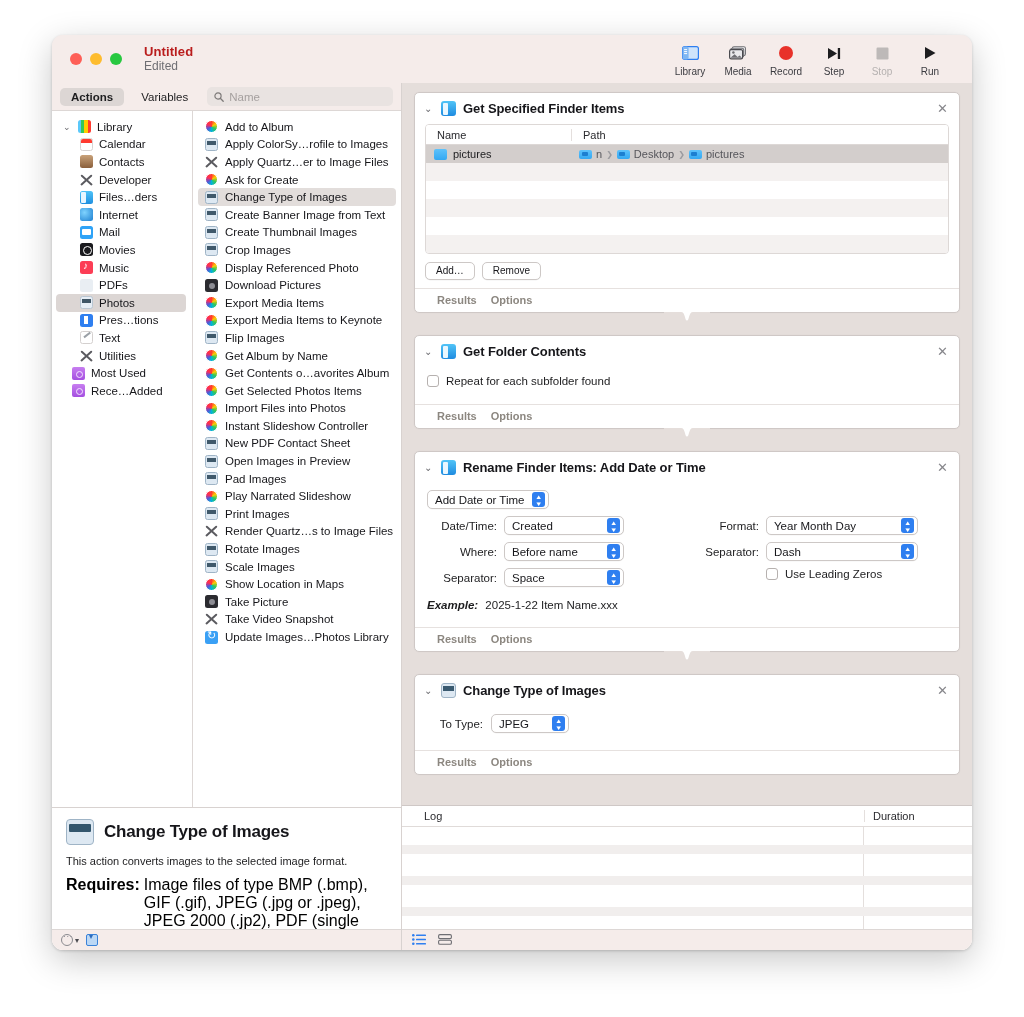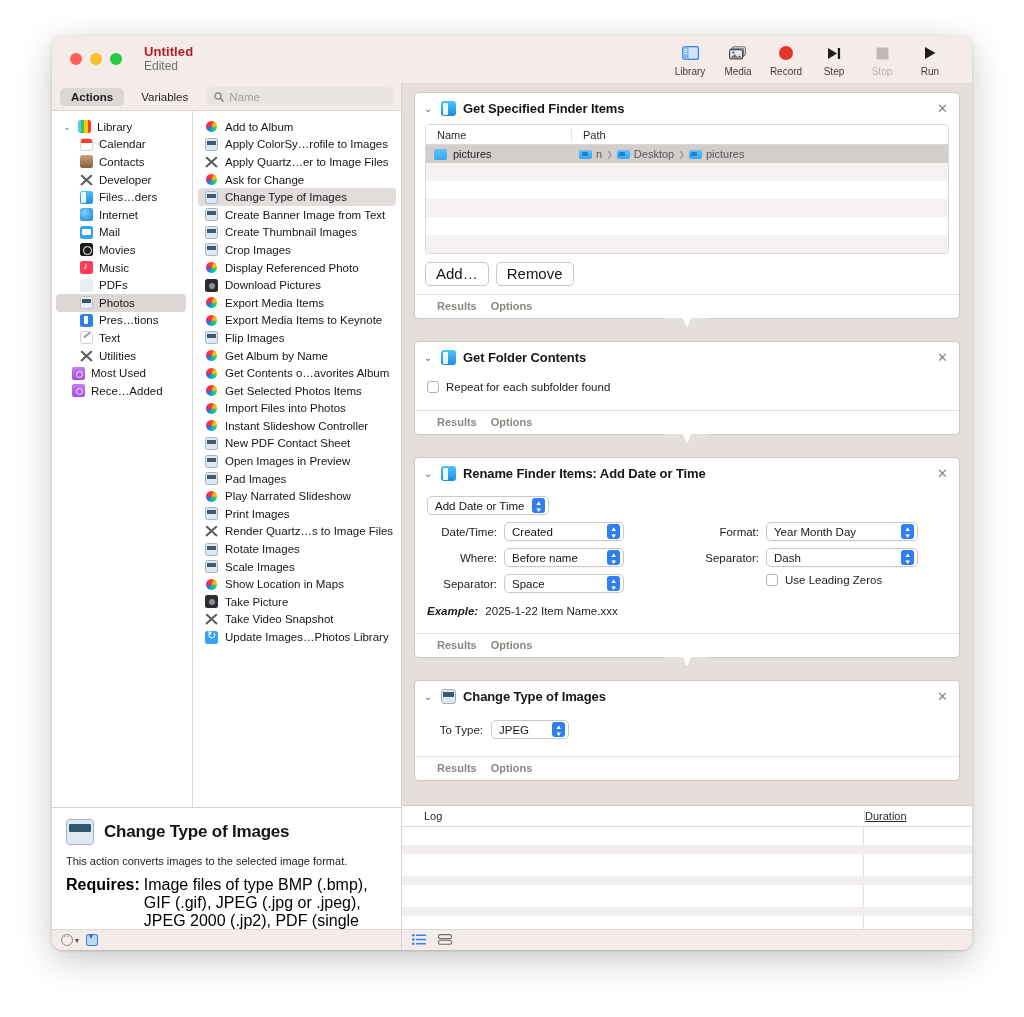--- a/index.html
+++ b/index.html
@@ -231,21 +231,21 @@
   .folder-ic {
     width: 13px; height: 11px; flex: 0 0 13px; border-radius: 2px;
     background: linear-gradient(180deg,#5ec2fb,#34a8f2);
   }
   .folder-ic.sm { width: 11px; height: 9px; border-radius: 2px; position: relative; }
   .folder-ic.sm:after { content:""; position:absolute; left:2.5px; top:2px; width:6px; height:4px; background:#1d7fd0; border-radius:1px; }
   .crumb-sep { font-size: 8px; color: #9b9b9f; }
 
   .btnrow { display: flex; gap: 7px; margin-top: 8px; }
   .btn {
-    font-size: 15px; color: #16161a; background: #fff;
+    font-size: 10px; color: #16161a; background: #fff;
     border: 1px solid #cdc8c6; border-radius: 5px;
     padding: 2px 10px 3px 10px;
     box-shadow: 0 .5px .5px rgba(0,0,0,.06);
   }
 
   .checkrow { display: flex; align-items: center; gap: 7px; padding: 8px 0 9px 2px; }
   .cb { width: 12px; height: 12px; border: 1px solid #b6b1af; border-radius: 3px; background: #fff; flex: 0 0 12px; }
   .checkrow span { font-size: 11.5px; color: #1d1d1f; }
 
   
@@ -282,21 +282,21 @@
 
   
   .logpane {
     flex: 0 0 145px; background: #fff;
     border-top: 1px solid #cfc8c6;
     display: flex; flex-direction: column; min-height: 0;
   }
   .log-head { display: flex; height: 21px; align-items: center; border-bottom: 1px solid #e0dbd9; }
   .log-th { font-size: 11px; color: #2a2a2e; }
   .log-th.log { padding-left: 22px; flex: 1; }
-  .log-th.dur { width: 108px; flex: 0 0 108px; border-left: 1px solid #e4dfdd; text-decoration: underline; }
+  .log-th.dur { width: 108px; flex: 0 0 108px; padding-left: 8px; border-left: 1px solid #e4dfdd; }
   .log-rows { flex: 1; position: relative; overflow: hidden; }
   .log-rows .divider { position: absolute; left: 0; right: 0; height: 9px; background: #f1eeed; }
   .log-vline { position: absolute; top: 0; bottom: 0; right: 108px; width: 1px; background: #e4dfdd; }
   .log-foot {
     flex: 0 0 21px; background: #f5ecea; border-top: 1px solid #ddd7d5;
     display: flex; align-items: center; gap: 12px; padding: 0 10px;
   }
 </style>
 </head>
 <body>
@@ -479,21 +479,21 @@
             <div class="li">
               <span class="ic ic-photoact"></span>
               <span>Apply ColorSy…rofile to Images</span>
             </div>
             <div class="li">
               <span class="ic"><span class="xshape"></span></span>
               <span>Apply Quartz…er to Image Files</span>
             </div>
             <div class="li">
               <span class="ic ic-wheel"></span>
-              <span>Ask for Change</span>
+              <span>Ask for Create</span>
             </div>
             <div class="li sel">
               <span class="ic ic-photoact"></span>
               <span>Change Type of Images</span>
             </div>
             <div class="li">
               <span class="ic ic-photoact"></span>
               <span>Create Banner Image from Text</span>
             </div>
             <div class="li">

